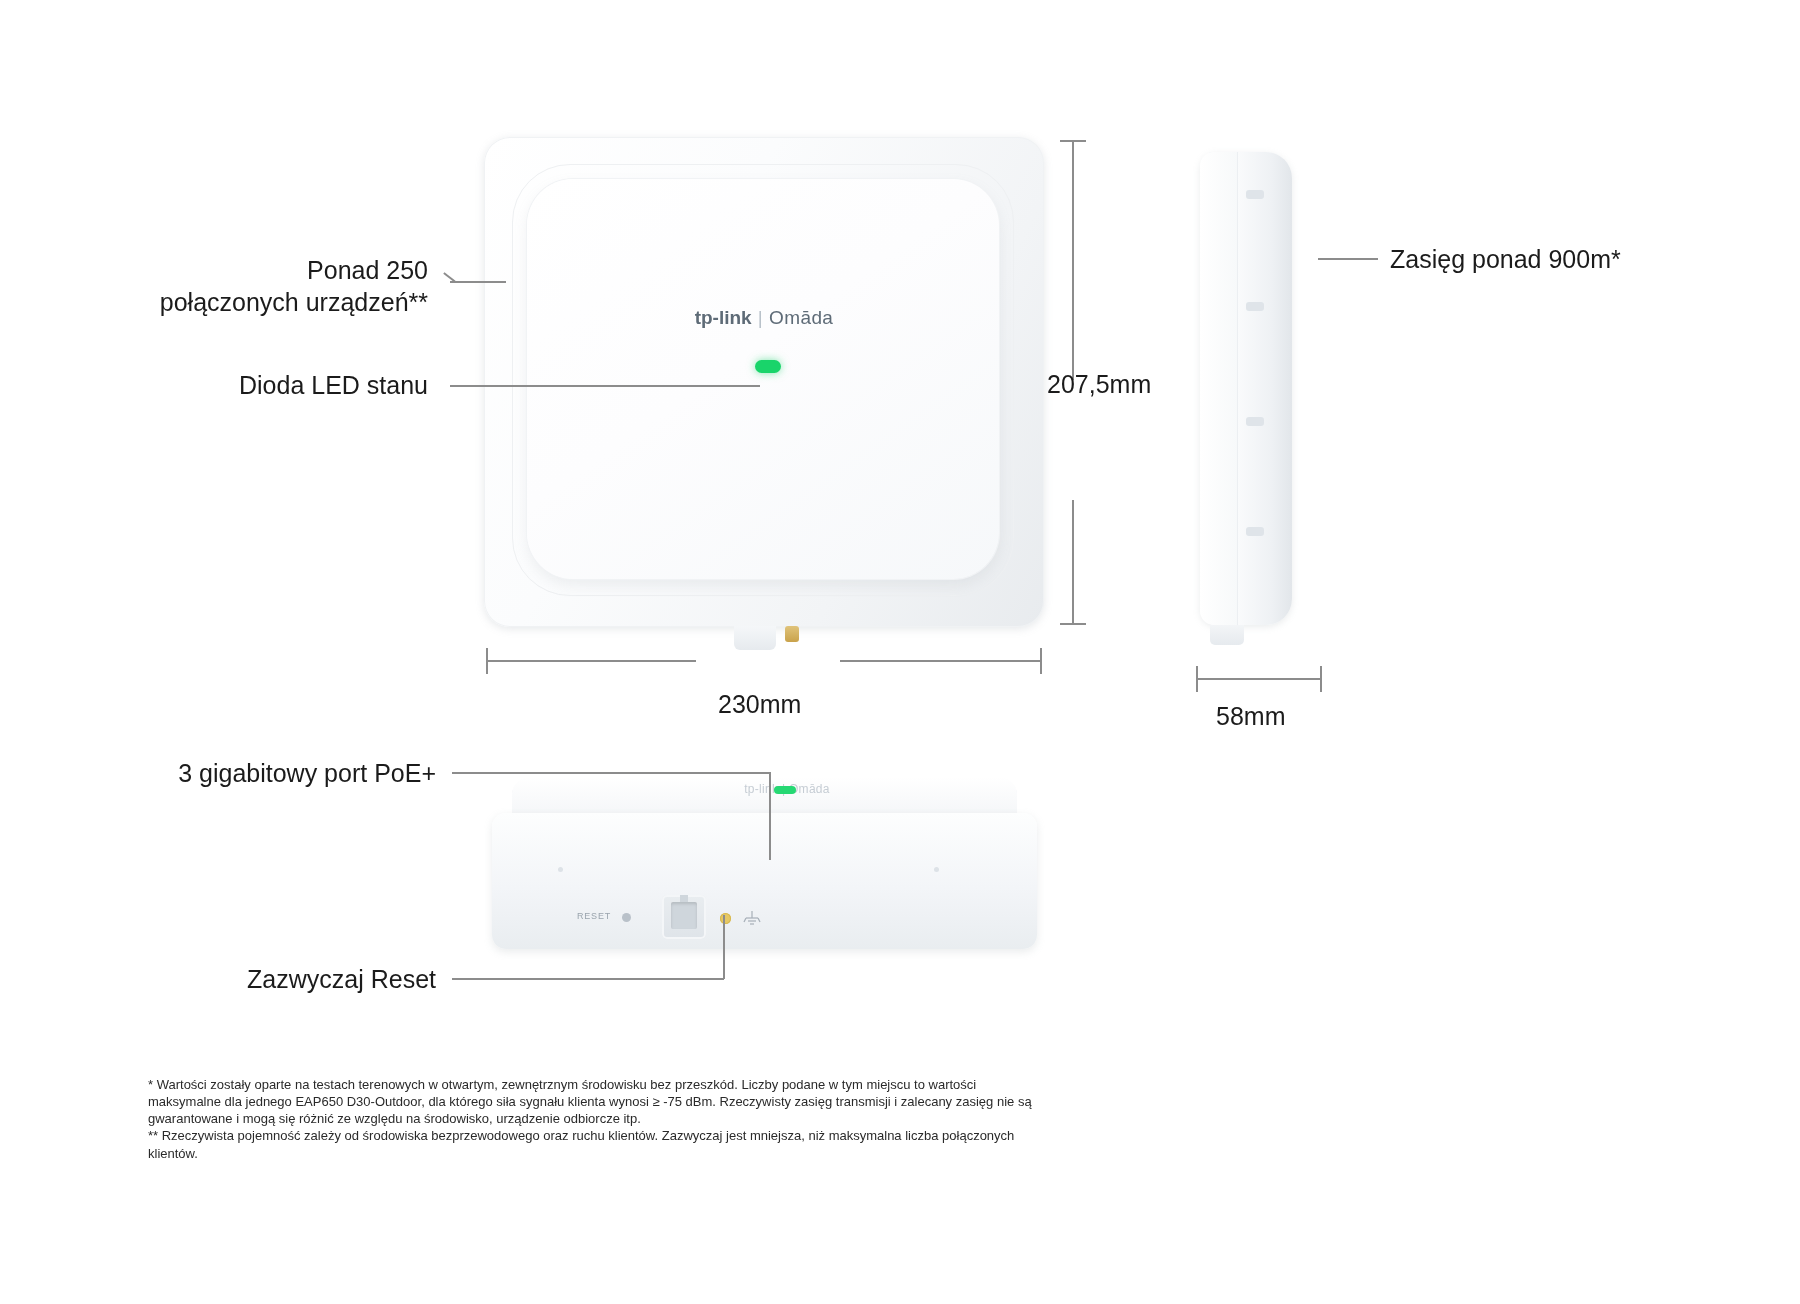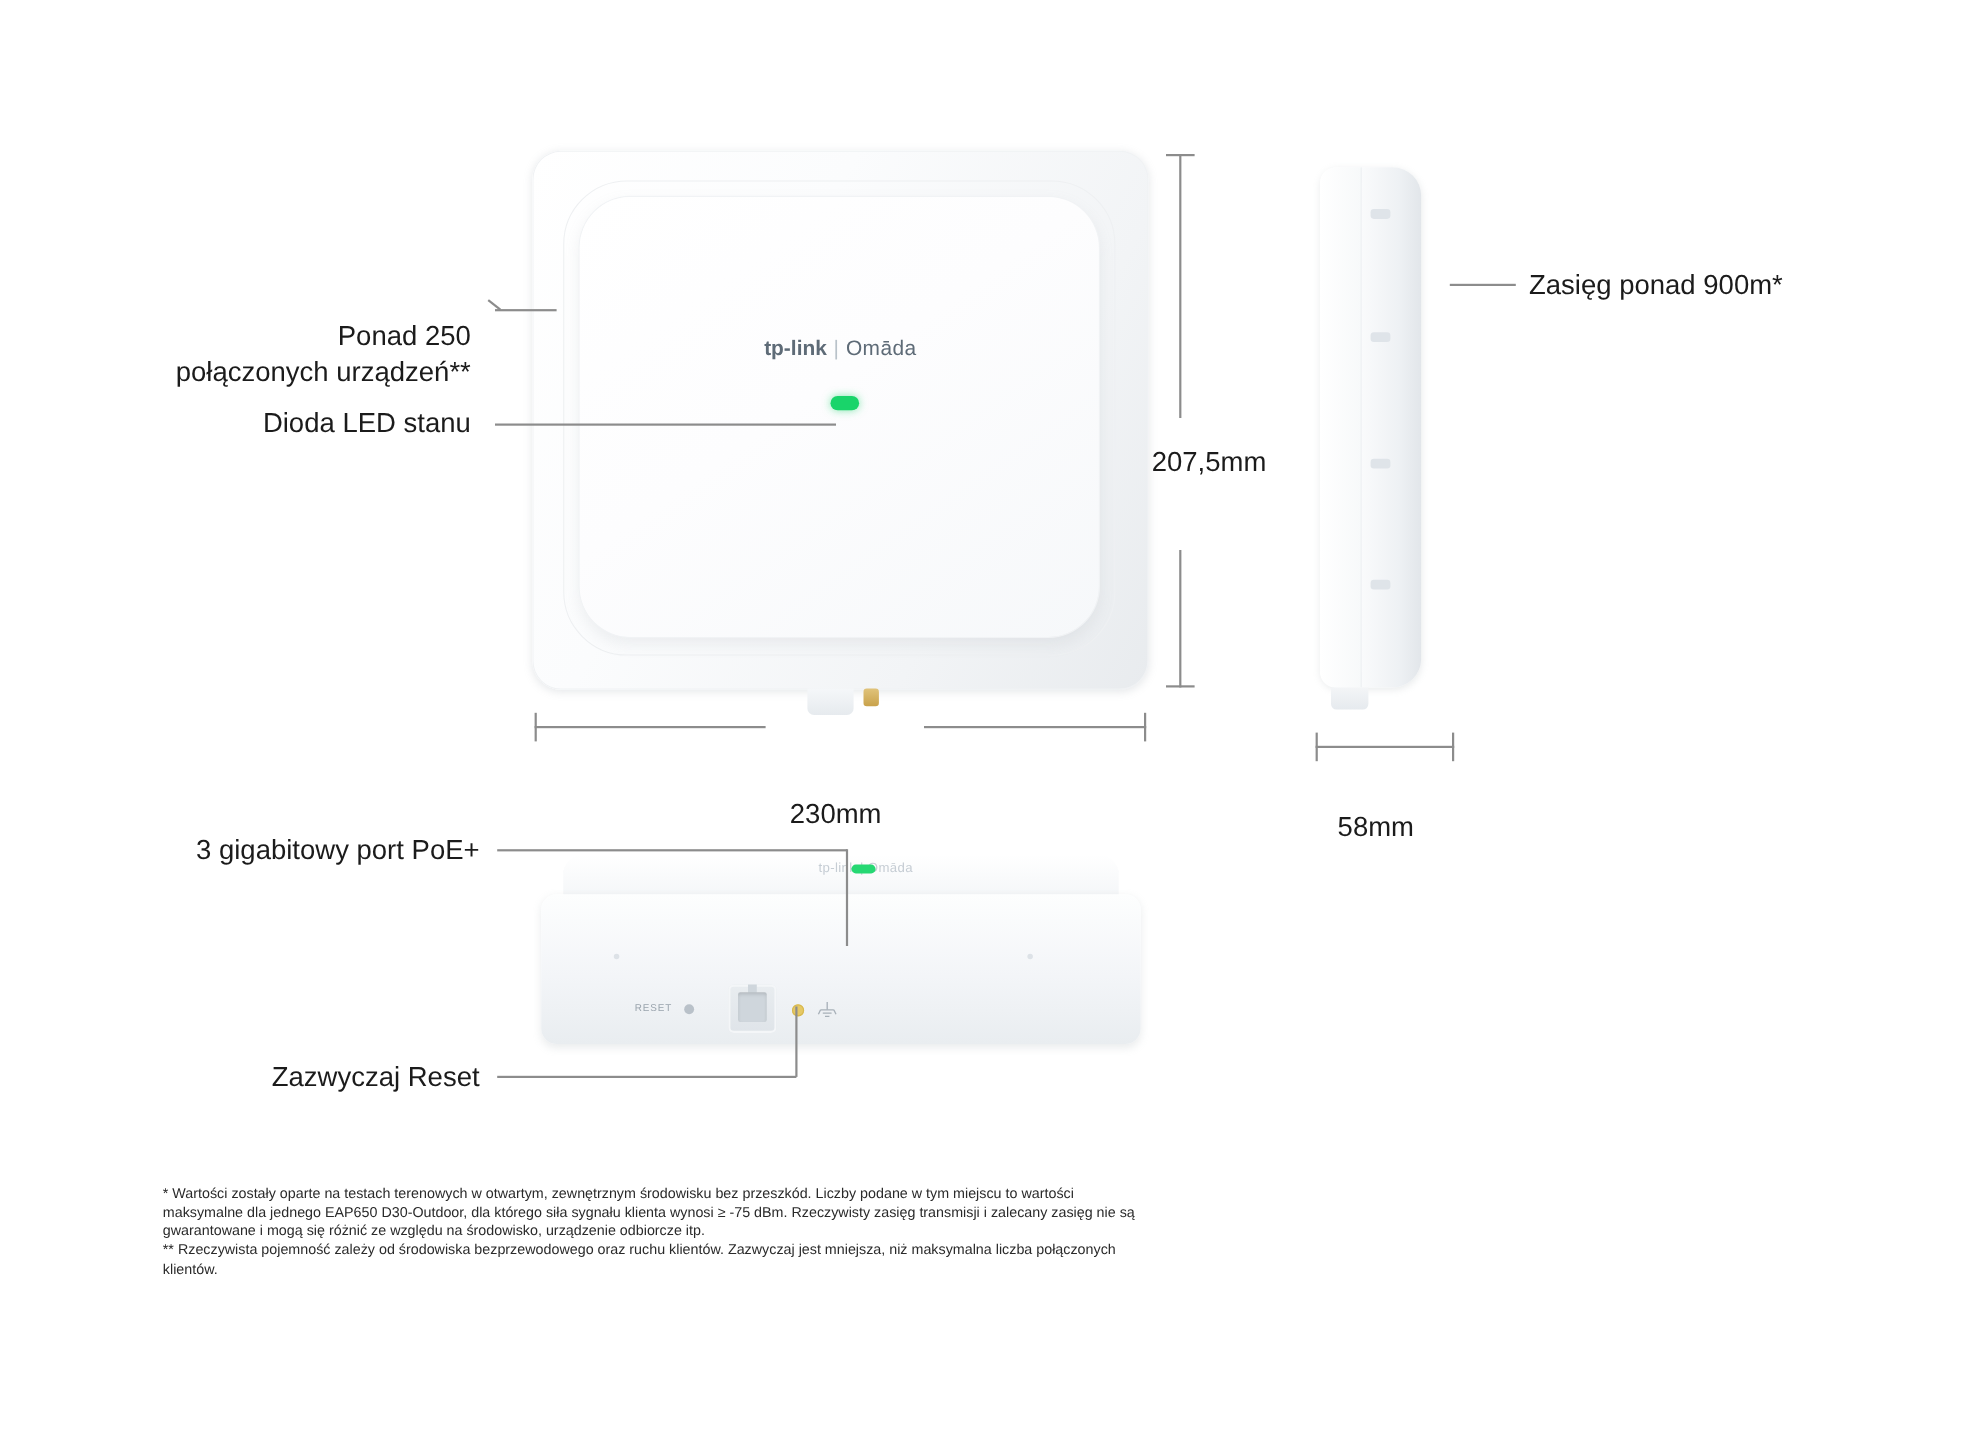--- a/index.html
+++ b/index.html
@@ -29,21 +29,20 @@
     line-height: 1.26;
     color: #1b1b1b;
     white-space: pre;
   }
   .callout.right-align { text-align: right; }
   .dim-label {
     position: absolute;
     font-size: 25px;
     color: #1b1b1b;
     white-space: pre;
-    margin-top: 36px;
   }
 
   
   .leader {
     position: absolute;
     background: #8c8c8c;
     height: 1.5px;
   }
 
   
@@ -316,21 +315,21 @@
     <div class="bezel"></div>
     <div class="inner-plate"></div>
     <div class="brand">
       <span class="tp">tp-link</span><span class="sep">|</span><span>Omāda</span>
     </div>
     <div class="led"></div>
     <div class="front-stub"></div>
     <div class="front-screw"></div>
   </div>
 
-  <div class="callout right-align" style="left:108px; top:255px; width:320px;margin-top:36px;">Ponad 250
+  <div class="callout right-align" style="left:108px; top:255px; width:320px;">Ponad 250
 połączonych urządzeń**</div>
   <div class="leader" style="left:450px; top:281px; width:56px;"></div>
   <div class="leader" style="left:444px; top:272px; width:14px; transform:rotate(38deg); transform-origin:left center;"></div>
 
   <div class="callout right-align" style="left:160px; top:370px; width:268px;">Dioda LED stanu</div>
   <div class="leader" style="left:450px; top:385px; width:310px;"></div>
 
   <div class="dim-line" style="left:1072px; top:140px; width:1.5px; height:240px;"></div>
   <div class="dim-line" style="left:1060px; top:140px; width:26px; height:1.5px;"></div>
   <div class="dim-line" style="left:1072px; top:500px; width:1.5px; height:125px;"></div>

